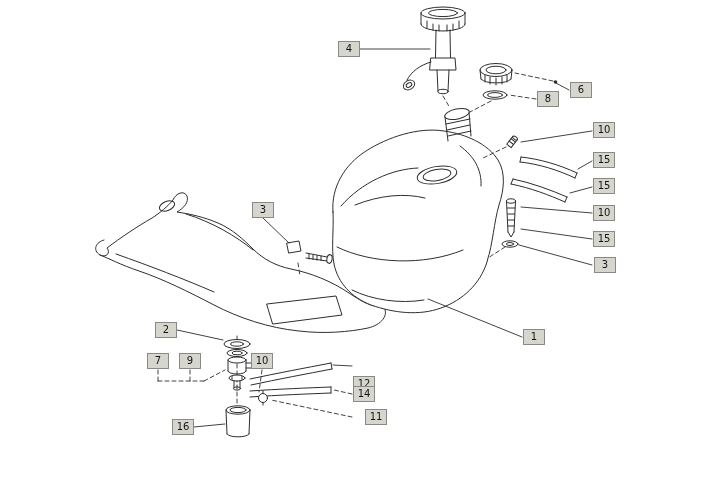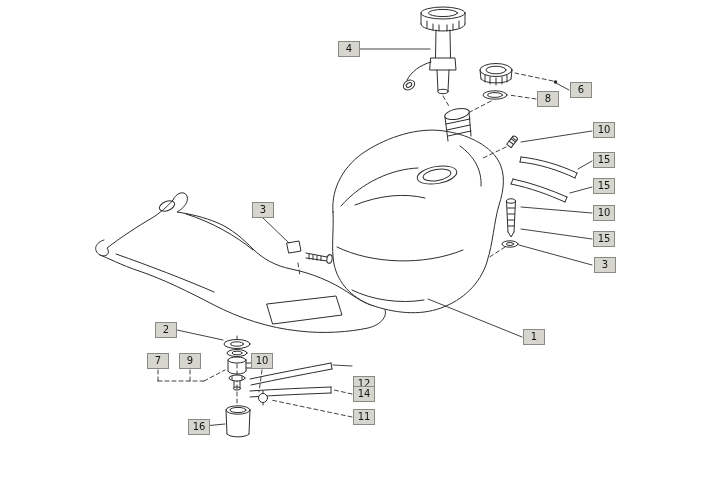--- a/index.html
+++ b/index.html
@@ -198,16 +198,16 @@
   <div class="callout" style="left:593px;top:231px">15</div>
   <div class="callout" style="left:594px;top:257px">3</div>
   <div class="callout" style="left:252px;top:202px">3</div>
   <div class="callout" style="left:523px;top:329px">1</div>
   <div class="callout" style="left:155px;top:322px">2</div>
   <div class="callout" style="left:147px;top:353px">7</div>
   <div class="callout" style="left:179px;top:353px">9</div>
   <div class="callout" style="left:251px;top:353px">10</div>
   <div class="callout" style="left:353px;top:376px">12</div>
   <div class="callout" style="left:353px;top:386px">14</div>
-  <div class="callout" style="left:353px;top:409px">11</div>
-  <div class="callout" style="left:188px;top:419px">16</div>
+  <div class="callout" style="left:365px;top:409px">11</div>
+  <div class="callout" style="left:172px;top:419px">16</div>
 
 </div>
 
 </body></html>

